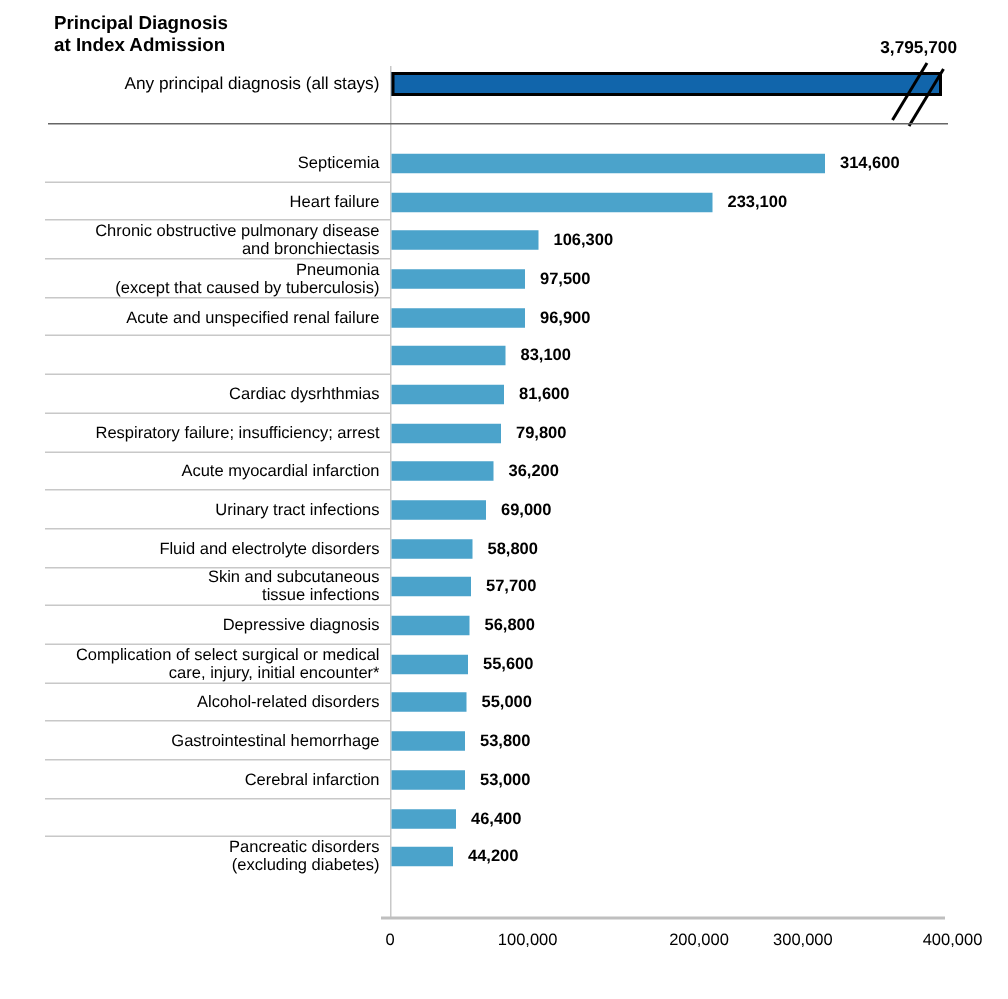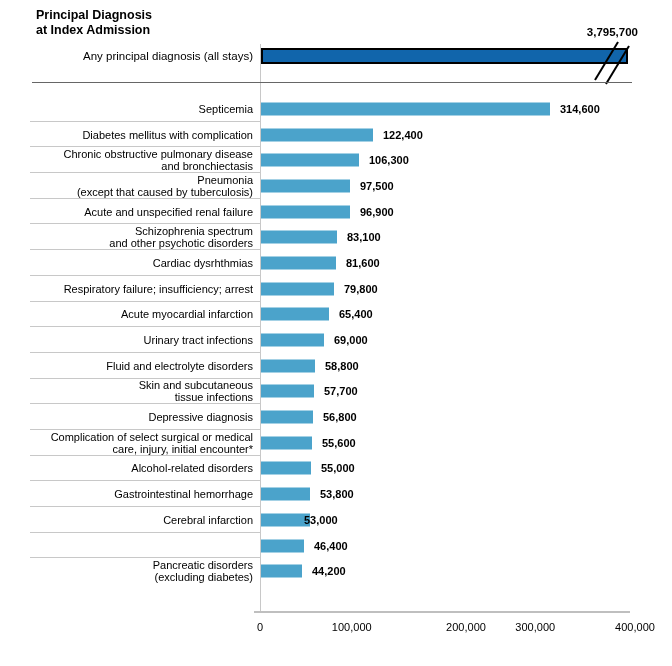--- a/index.html
+++ b/index.html
@@ -80,27 +80,27 @@
   <div class="section-divider"></div>
 
   <div class="rows" id="rows">
     <div class="row">
       <div class="row-grid"></div>
       <div class="row-label">Septicemia</div>
       <div class="row-bar" style="width: 289px;"></div>
       <div class="row-value" style="left: 560px;">314,600</div>
     </div>
 
-
-    <div class="row">
-      <div class="row-grid"></div>
-      <div class="row-label">Diabetes mellitus with complication</div>
-      <div class="row-bar" style="width: 112px;"></div>
-      <div class="row-value" style="left: 383px;">122,400</div>
-    </div>
+    <div class="row">
+      <div class="row-grid"></div>
+      <div class="row-label">Heart failure</div>
+      <div class="row-bar" style="width: 214px;"></div>
+      <div class="row-value" style="left: 485px;">233,100</div>
+    </div>
+
 
     <div class="row">
       <div class="row-grid"></div>
       <div class="row-label">Chronic obstructive pulmonary disease
 and bronchiectasis</div>
       <div class="row-bar" style="width: 98px;"></div>
       <div class="row-value" style="left: 369px;">106,300</div>
     </div>
 
     <div class="row">
@@ -113,22 +113,20 @@
 
     <div class="row">
       <div class="row-grid"></div>
       <div class="row-label">Acute and unspecified renal failure</div>
       <div class="row-bar" style="width: 89px;"></div>
       <div class="row-value" style="left: 360px;">96,900</div>
     </div>
 
     <div class="row">
       <div class="row-grid"></div>
-      <div class="row-label">Schizophrenia spectrum
-and other psychotic disorders</div>
       <div class="row-bar" style="width: 76px;"></div>
       <div class="row-value" style="left: 347px;">83,100</div>
     </div>
 
     <div class="row">
       <div class="row-grid"></div>
       <div class="row-label">Cardiac dysrhthmias</div>
       <div class="row-bar" style="width: 75px;"></div>
       <div class="row-value" style="left: 346px;">81,600</div>
     </div>
@@ -137,21 +135,21 @@
       <div class="row-grid"></div>
       <div class="row-label">Respiratory failure; insufficiency; arrest</div>
       <div class="row-bar" style="width: 73px;"></div>
       <div class="row-value" style="left: 344px;">79,800</div>
     </div>
 
     <div class="row">
       <div class="row-grid"></div>
       <div class="row-label">Acute myocardial infarction</div>
       <div class="row-bar" style="width: 68px;"></div>
-      <div class="row-value" style="left: 339px;">65,400</div>
+      <div class="row-value" style="left: 339px;">36,200</div>
     </div>
 
     <div class="row">
       <div class="row-grid"></div>
       <div class="row-label">Urinary tract infections</div>
       <div class="row-bar" style="width: 63px;"></div>
       <div class="row-value" style="left: 334px;">69,000</div>
     </div>
 
     <div class="row">
@@ -195,21 +193,21 @@
       <div class="row-grid"></div>
       <div class="row-label">Gastrointestinal hemorrhage</div>
       <div class="row-bar" style="width: 49px;"></div>
       <div class="row-value" style="left: 320px;">53,800</div>
     </div>
 
     <div class="row">
       <div class="row-grid"></div>
       <div class="row-label">Cerebral infarction</div>
       <div class="row-bar" style="width: 49px;"></div>
-      <div class="row-value" style="left: 304px;">53,000</div>
+      <div class="row-value" style="left: 320px;">53,000</div>
     </div>
 
     <div class="row">
       <div class="row-grid"></div>
       <div class="row-bar" style="width: 43px;"></div>
       <div class="row-value" style="left: 314px;">46,400</div>
     </div>
 
     <div class="row">
 

